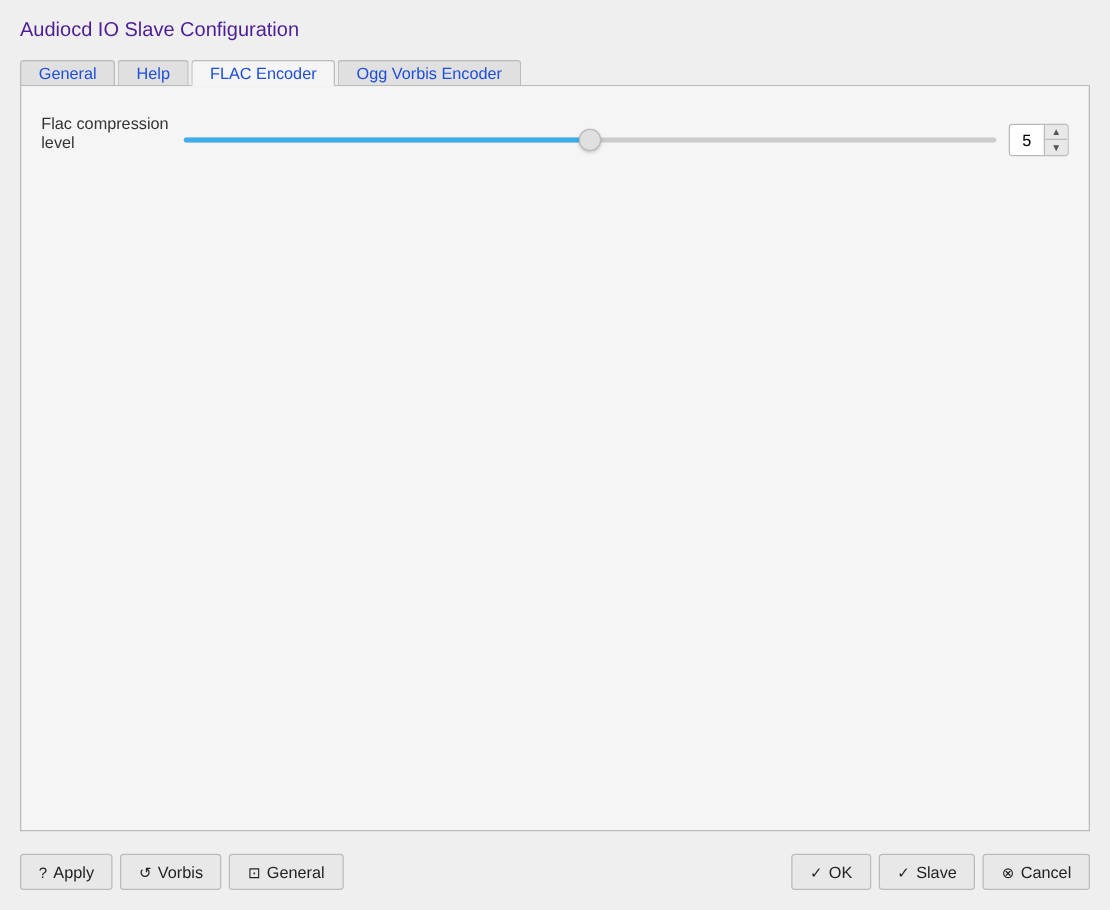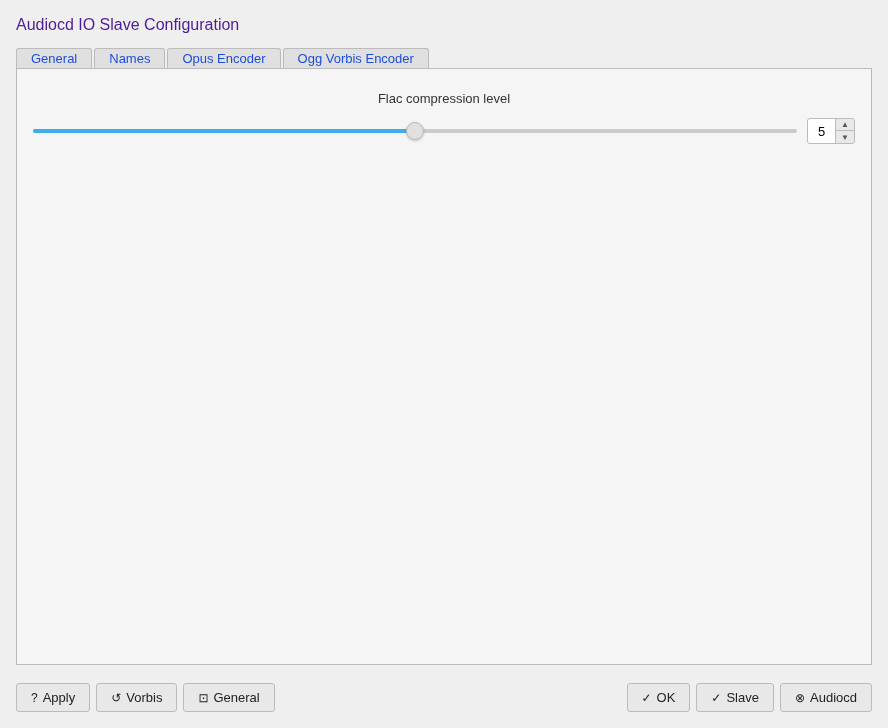--- a/index.html
+++ b/index.html
@@ -55,21 +55,21 @@
       border-top: none;
       background: #f5f5f5;
       padding: 16px;
       display: flex;
       flex-direction: column;
       align-items: stretch;
     }
 
     .slider-section {
       display: flex;
-      flex-direction: column;
+      flex-direction: row;
       align-items: center;
       padding-top: 6px;
     }
 
     .slider-label {
       font-size: 13px;
       color: #333;
       margin-bottom: 12px;
     }
 
@@ -199,22 +199,22 @@
       font-size: 12px;
     }
   </style>
 </head>
 <body>
 
 <h1 class="window-title">Audiocd IO Slave Configuration</h1>
 
 <div class="tab-bar">
   <div class="tab">General</div>
-  <div class="tab">Names</div>
-  <div class="tab">Opus Encoder</div>
+  <div class="tab">Help</div>
+  <div class="tab active">FLAC Encoder</div>
   <div class="tab">Ogg Vorbis Encoder</div>
 </div>
 
 <div class="tab-content">
   <div class="slider-section">
     <div class="slider-label">Flac compression level</div>
     <div class="slider-row">
       <div class="slider-container">
         <div class="slider-track">
           <div class="slider-fill" id="slider-fill" style="width: 50%;"></div>
@@ -251,16 +251,16 @@
     <button class="btn">
       <span class="btn-icon">✓</span>
       <span>OK</span>
     </button>
     <button class="btn">
       <span class="btn-icon">✓</span>
       <span>Slave</span>
     </button>
     <button class="btn">
       <span class="btn-icon">⊗</span>
-      <span>Audiocd</span>
+      <span>Cancel</span>
     </button>
   </div>
 </div>
 
 </body></html>

